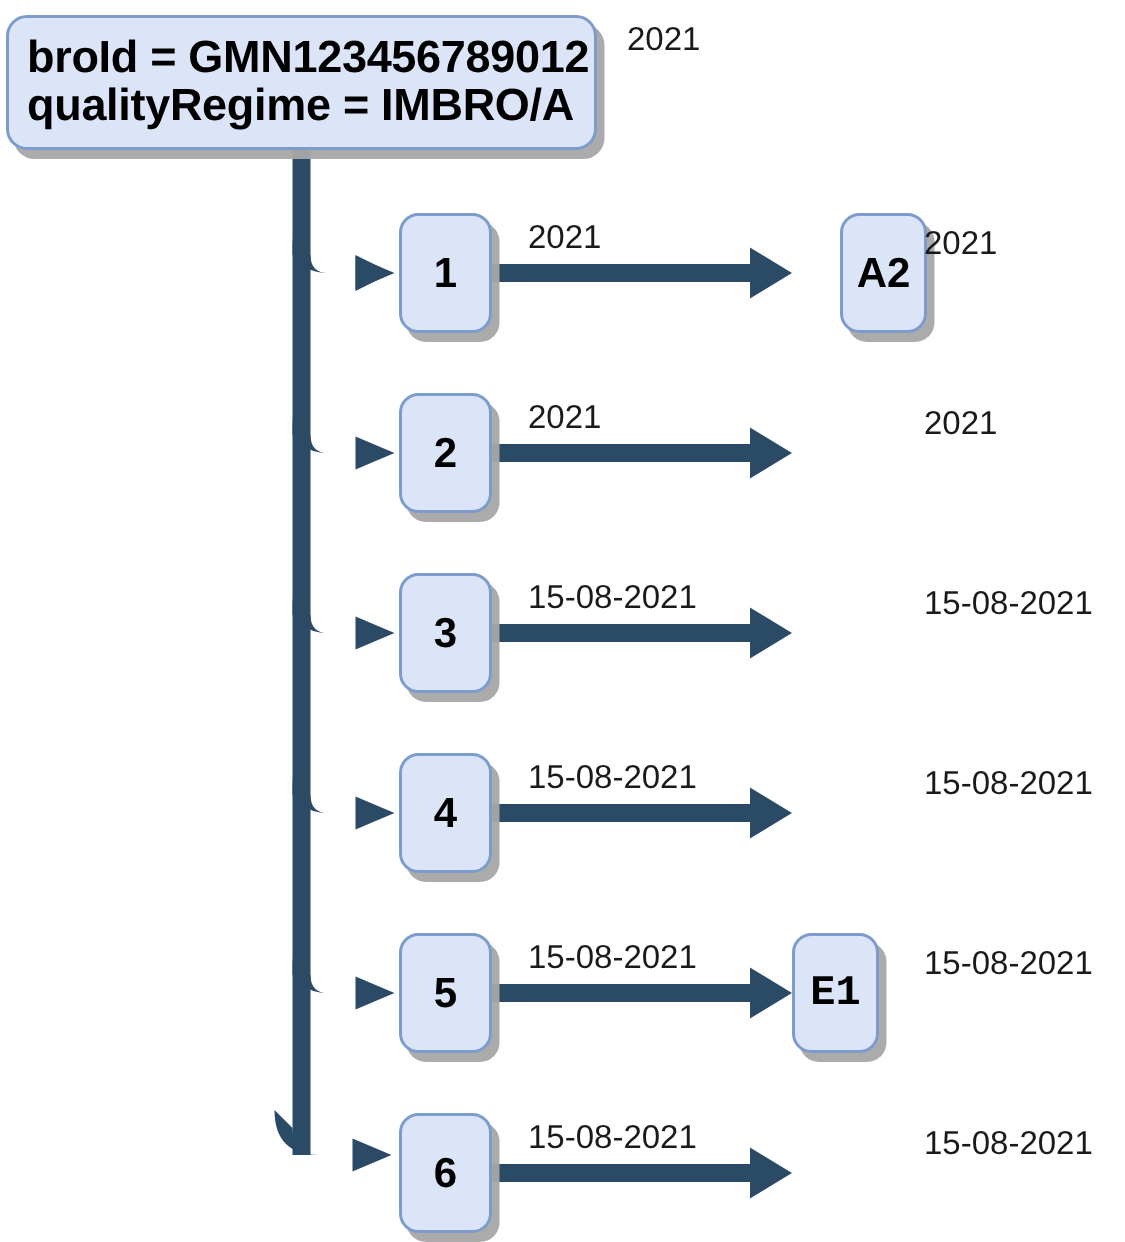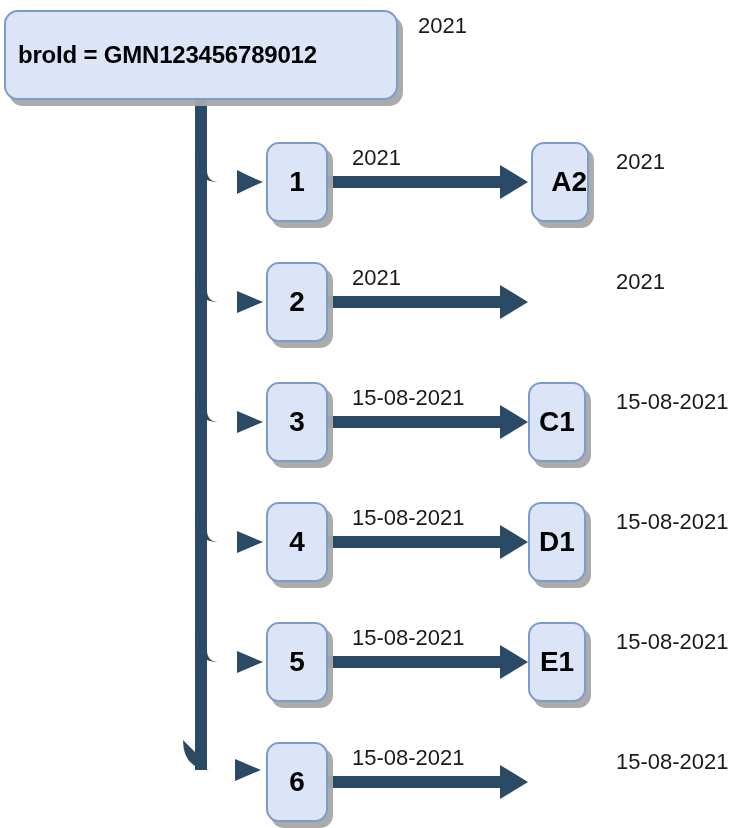--- a/index.html
+++ b/index.html
@@ -20,21 +20,21 @@
     display:flex;align-items:center;justify-content:center;
     color:#000000;
   }
   #header-box{
     left:4px;top:10px;width:394px;height:90px;
     border-radius:14px;
     flex-direction:column;align-items:flex-start;justify-content:center;
     padding:0 0 0 12px;
   }
   #header-box .hline{
-    font-size:24px;font-weight:bold;letter-spacing:-0.2px;
+    font-size:30px;font-weight:bold;letter-spacing:-0.2px;
     line-height:32px;white-space:nowrap;
   }
   .seq-node{width:62px;height:80px;font-size:28px;font-weight:bold;}
   .tgt-node{width:58px;height:80px;font-size:28px;font-weight:bold;}
 
   .side-label{
     position:absolute;font-size:22px;color:#1a1a1a;white-space:nowrap;
     line-height:24px;
   }
   .edge-label{
@@ -89,61 +89,56 @@
         <path d="M322,656 h178 v-11 l28,17 -28,17 v-11 h-178 z"></path>
       </g>
       <g>
         <path d="M322,776 h178 v-11 l28,17 -28,17 v-11 h-178 z"></path>
       </g>
     </g>
   </svg>
 
   <div class="node-box" id="header-box">
     <div class="hline">broId = GMN123456789012</div>
+    <div class="hline">qualityRegime = IMBRO/A</div>
   </div>
   <div class="side-label" style="left:418px;top:14px;">2021</div>
 
   <div class="node-box seq-node" style="left:266px;top:142px;">
       <span>1</span>
     </div>
   <div class="edge-label" style="left:352px;top:146px;">2021</div>
-  <div class="node-box tgt-node" style="left:531px;top:142px;justify-content:flex-end;">
+  <div class="node-box tgt-node" style="left:560px;top:142px;">
       <span>A2</span>
     </div>
   <div class="side-label" style="left:616px;top:150px;">2021</div>
 
   <div class="node-box seq-node" style="left:266px;top:262px;">
       <span>2</span>
     </div>
   <div class="edge-label" style="left:352px;top:266px;">2021</div>
   <div class="side-label" style="left:616px;top:270px;">2021</div>
 
   <div class="node-box seq-node" style="left:266px;top:382px;">
       <span>3</span>
     </div>
   <div class="edge-label" style="left:352px;top:386px;">15-08-2021</div>
-  <div class="node-box tgt-node" style="left:528px;top:382px;">
-      <span>C1</span>
-    </div>
   <div class="side-label" style="left:616px;top:390px;">15-08-2021</div>
 
   <div class="node-box seq-node" style="left:266px;top:502px;">
       <span>4</span>
     </div>
   <div class="edge-label" style="left:352px;top:506px;">15-08-2021</div>
-  <div class="node-box tgt-node" style="left:528px;top:502px;">
-      <span>D1</span>
-    </div>
   <div class="side-label" style="left:616px;top:510px;">15-08-2021</div>
 
   <div class="node-box seq-node" style="left:266px;top:622px;">
       <span>5</span>
     </div>
   <div class="edge-label" style="left:352px;top:626px;">15-08-2021</div>
-  <div class="node-box tgt-node" style="left:528px;top:622px;">
+  <div class="node-box tgt-node" style="left:528px;top:622px;font-family:Liberation Mono, monospace;">
       <span>E1</span>
     </div>
   <div class="side-label" style="left:616px;top:630px;">15-08-2021</div>
 
   <div class="node-box seq-node" style="left:266px;top:742px;">
       <span>6</span>
     </div>
   <div class="edge-label" style="left:352px;top:746px;">15-08-2021</div>
   <div class="side-label" style="left:616px;top:750px;">15-08-2021</div>
 

